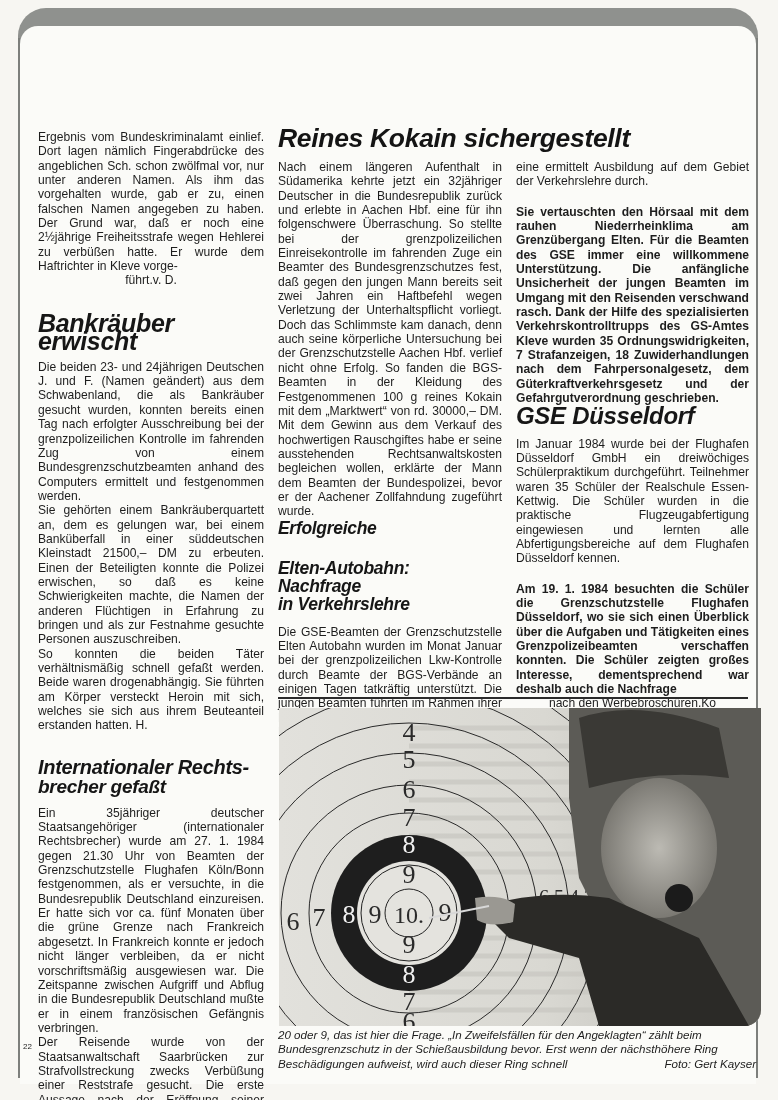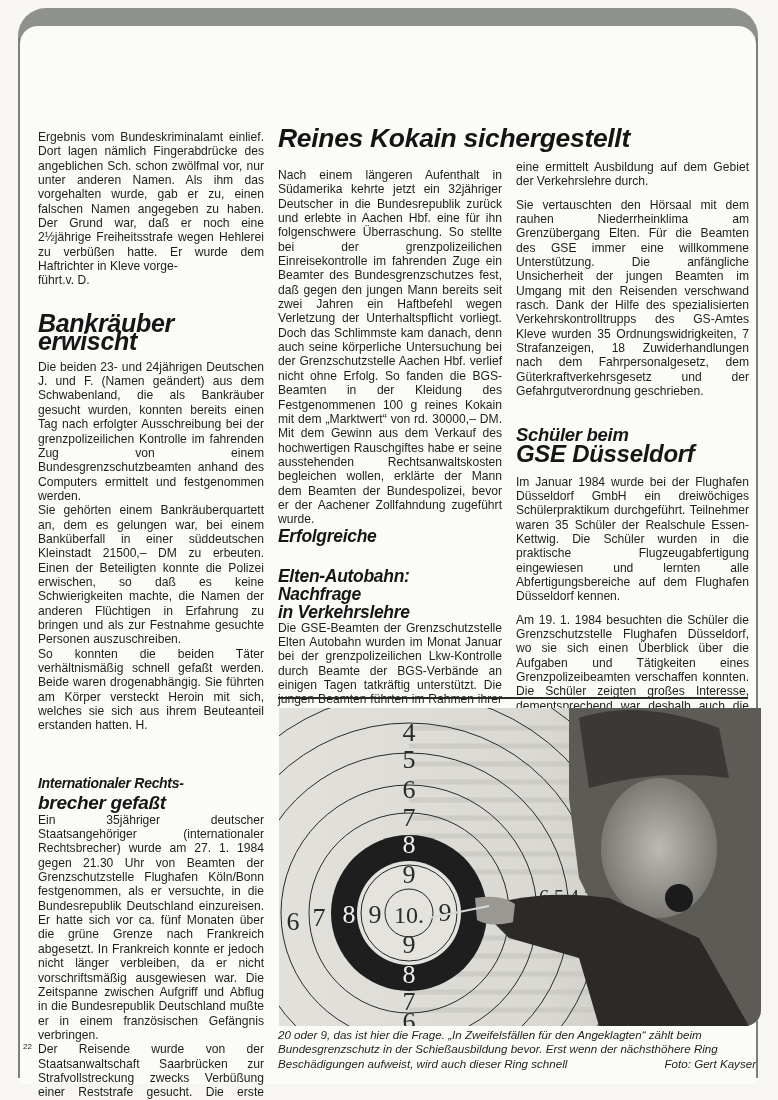--- a/index.html
+++ b/index.html
@@ -24,35 +24,35 @@
     position: absolute; left: 0; top: 30px; width: 2px; height: 1040px; background: #7d7f7c;
   }
   .side-line-right {
     position: absolute; left: 738px; top: 30px; width: 2px; height: 1040px; background: #7d7f7c;
   }
   .page-bg {
     position: absolute; left: 2px; top: 36px; width: 736px; height: 1040px; background: #fbfbf8;
   }
   .col { position: absolute; font-size: 12.1px; line-height: 14.35px; text-align: justify; }
   .col p { margin: 0; hyphens: manual; }
-  .col p.gap { margin-top: 9px; }
+  .col p.gap { margin-top: 16px; font-weight: bold; }
   .col1 { left: 38px; top: 130px; width: 226px; }
-  .col2 { left: 278px; top: 168px; width: 224px; }
+  .col2 { left: 278px; top: 160px; width: 224px; }
   .col3 { left: 516px; top: 160px; width: 233px; }
   .h-main {
     position: absolute; left: 278px; top: 124px;
     font-family: "Liberation Sans", sans-serif; font-weight: bold; font-style: italic;
     font-size: 25px; letter-spacing: -0.3px; color: #141414; white-space: nowrap;
     transform: scaleX(1.06); transform-origin: left;
   }
   .h-sub {
     font-weight: bold; font-style: italic; font-size: 17.5px; line-height: 18px;
     color: #161616; letter-spacing: -0.3px; margin: 0; text-align: left;
   }
-  .sig { display: flex; justify-content: flex-start; }
+  .sig { display: flex; justify-content: center; }
   .rule {
     position: absolute; height: 2px; background: #2a2a2a;
   }
   .photo {
     position: absolute; left: 279px; top: 708px; width: 482px; height: 318px;
     border-radius: 0 0 16px 0; overflow: hidden; background: #d6d5cf;
   }
   .caption {
     position: absolute; left: 278px; top: 1028px; width: 478px;
     font-style: italic; font-size: 11.6px; line-height: 14.3px; text-align: justify;
@@ -76,42 +76,41 @@
   <div class="sig">
     <span>führt.</span>
     <span>v. D.</span>
   </div>
 
   <h2 class="h-sub" style="margin-top:26px;margin-bottom:10px;font-size:25px;">Bankräuber erwischt</h2>
   <p>Die beiden 23- und 24jährigen Deutschen J. und F. (Namen geändert) aus dem Schwabenland, die als Bankräuber gesucht wurden, konnten bereits einen Tag nach erfolgter Ausschreibung bei der grenzpolizeilichen Kontrolle im fahrenden Zug von einem Bundesgrenzschutzbeamten anhand des Computers ermittelt und festgenommen werden.</p>
   <p>Sie gehörten einem Bankräuberquartett an, dem es gelungen war, bei einem Banküberfall in einer süddeutschen Kleinstadt 21500,– DM zu erbeuten. Einen der Beteiligten konnte die Polizei erwischen, so daß es keine Schwierigkeiten machte, die Namen der anderen Flüchtigen in Erfahrung zu bringen und als zur Festnahme gesuchte Personen auszuschreiben.</p>
   <p>So konnten die beiden Täter verhältnismäßig schnell gefaßt werden. Beide waren drogenabhängig. Sie führten am Körper versteckt Heroin mit sich, welches sie sich aus ihrem Beuteanteil erstanden hatten. H.</p>
 
-  <h2 class="h-sub" style="margin-top:40px;font-size:14px;line-height:20px;">Internationaler Rechts-</h2>
-  <h2 class="h-sub" style="font-size:19px;line-height:20px;">brecher gefaßt</h2>
+  <h2 class="h-sub" style="margin-top:24px;font-size:20px;line-height:20px;">Internationaler Rechts-</h2>
+  <h2 class="h-sub" style="margin-bottom:9px;font-size:19px;line-height:20px;">brecher gefaßt</h2>
   <p>Ein 35jähriger deutscher Staatsangehöriger (internationaler Rechtsbrecher) wurde am 27. 1. 1984 gegen 21.30 Uhr von Beamten der Grenzschutzstelle Flughafen Köln/Bonn festgenommen, als er versuchte, in die Bundesrepublik Deutschland einzureisen. Er hatte sich vor ca. fünf Monaten über die grüne Grenze nach Frankreich abgesetzt. In Frankreich konnte er jedoch nicht länger verbleiben, da er nicht vorschriftsmäßig ausgewiesen war. Die Zeitspanne zwischen Aufgriff und Abflug in die Bundesrepublik Deutschland mußte er in einem französischen Gefängnis verbringen.</p>
   <p>Der Reisende wurde von der Staatsanwaltschaft Saarbrücken zur Strafvollstreckung zwecks Verbüßung einer Reststrafe gesucht. Die erste Aussage nach der Eröffnung seiner Festnahme durch Beamte des Grenzschutzeinzeldienstes lautete: „Die Strafe werde ich auf einer Arschbacke absitzen und außerdem ist es in deutschen Gefängnissen gemütlicher als in französischen.“ Der Reisende wurde nach erfolgter Festnahme dem Polizeigewahrsam in Köln zugeführt.</p>
 </div>
 
 <div class="h-main">Reines Kokain sichergestellt</div>
 
 <div class="col col2">
   <p>Nach einem längeren Aufenthalt in Südamerika kehrte jetzt ein 32jähriger Deutscher in die Bundesrepublik zurück und erlebte in Aachen Hbf. eine für ihn folgenschwere Überraschung. So stellte bei der grenzpolizeilichen Einreisekontrolle im fahrenden Zuge ein Beamter des Bundesgrenzschutzes fest, daß gegen den jungen Mann bereits seit zwei Jahren ein Haftbefehl wegen Verletzung der Unterhaltspflicht vorliegt. Doch das Schlimmste kam danach, denn auch seine körperliche Untersuchung bei der Grenzschutzstelle Aachen Hbf. verlief nicht ohne Erfolg. So fanden die BGS-Beamten in der Kleidung des Festgenommenen 100 g reines Kokain mit dem „Marktwert“ von rd. 30000,– DM. Mit dem Gewinn aus dem Verkauf des hochwertigen Rauschgiftes habe er seine ausstehenden Rechtsanwaltskosten begleichen wollen, erklärte der Mann dem Beamten der Bundespolizei, bevor er der Aachener Zollfahndung zugeführt wurde.</p>
   <h2 class="h-sub">Erfolgreiche</h2>
   <h2 class="h-sub" style="margin-top:22px;">Elten-Autobahn:</h2>
   <h2 class="h-sub">Nachfrage</h2>
-  <h2 class="h-sub" style="margin-bottom:0;">in Verkehrslehre</h2>
+  <h2 class="h-sub" style="margin-bottom:12px;">in Verkehrslehre</h2>
   <p>Die GSE-Beamten der Grenzschutzstelle Elten Autobahn wurden im Monat Januar bei der grenzpolizeilichen Lkw-Kontrolle durch Beamte der BGS-Verbände an einigen Tagen tatkräftig unterstützt. Die jungen Beamten führten im Rahmen ihrer BGS-Ausbildung am Grenzübergang Elten</p>
 </div>
 
 <div class="col col3">
   <p>eine ermittelt Ausbildung auf dem Gebiet der Verkehrslehre durch.</p>
   <p class="gap">Sie vertauschten den Hörsaal mit dem rauhen Niederrheinklima am Grenzübergang Elten. Für die Beamten des GSE immer eine willkommene Unterstützung. Die anfängliche Unsicherheit der jungen Beamten im Umgang mit den Reisenden verschwand rasch. Dank der Hilfe des spezialisierten Verkehrskontrolltrupps des GS-Amtes Kleve wurden 35 Ordnungswidrigkeiten, 7 Strafanzeigen, 18 Zuwiderhandlungen nach dem Fahrpersonalgesetz, dem Güterkraftverkehrsgesetz und der Gefahrgutverordnung geschrieben.</p>
 
-  <h2 class="h-sub" style="margin-top:26px;font-size:18.5px;line-height:19px;">Schüler beim</h2>
   <h2 class="h-sub" style="margin-bottom:12px;font-size:24px;line-height:19px;">GSE Düsseldorf</h2>
   <p>Im Januar 1984 wurde bei der Flughafen Düsseldorf GmbH ein dreiwöchiges Schülerpraktikum durchgeführt. Teilnehmer waren 35 Schüler der Realschule Essen-Kettwig. Die Schüler wurden in die praktische Flugzeugabfertigung eingewiesen und lernten alle Abfertigungsbereiche auf dem Flughafen Düsseldorf kennen.</p>
   <p class="gap">Am 19. 1. 1984 besuchten die Schüler die Grenzschutzstelle Flughafen Düsseldorf, wo sie sich einen Überblick über die Aufgaben und Tätigkeiten eines Grenzpolizeibeamten verschaffen konnten. Die Schüler zeigten großes Interesse, dementsprechend war deshalb auch die Nachfrage</p>
   <div class="sig">
     <span>nach den Werbebroschüren.</span>
     <span>Ko</span>
   </div>
 </div>
 
 <div class="rule" style="left:278px;top:697px;width:470px;"></div>

